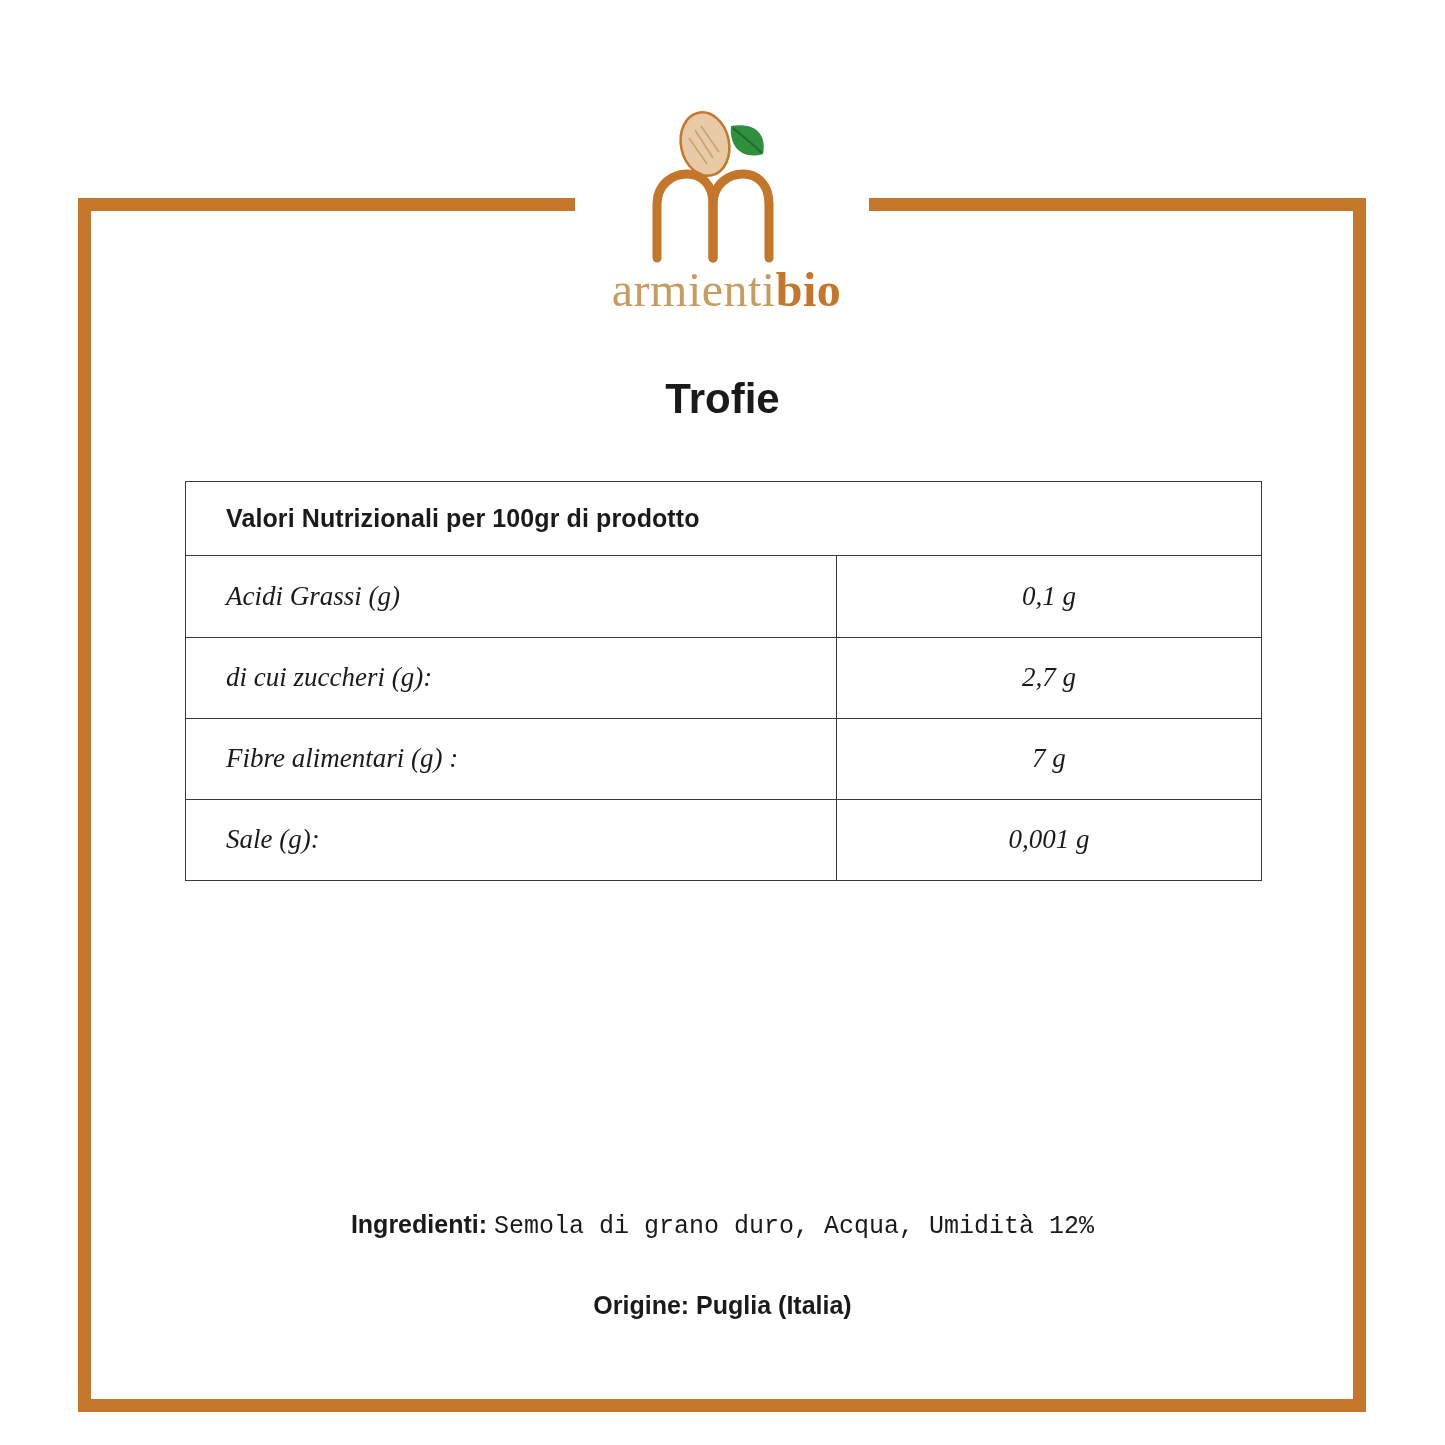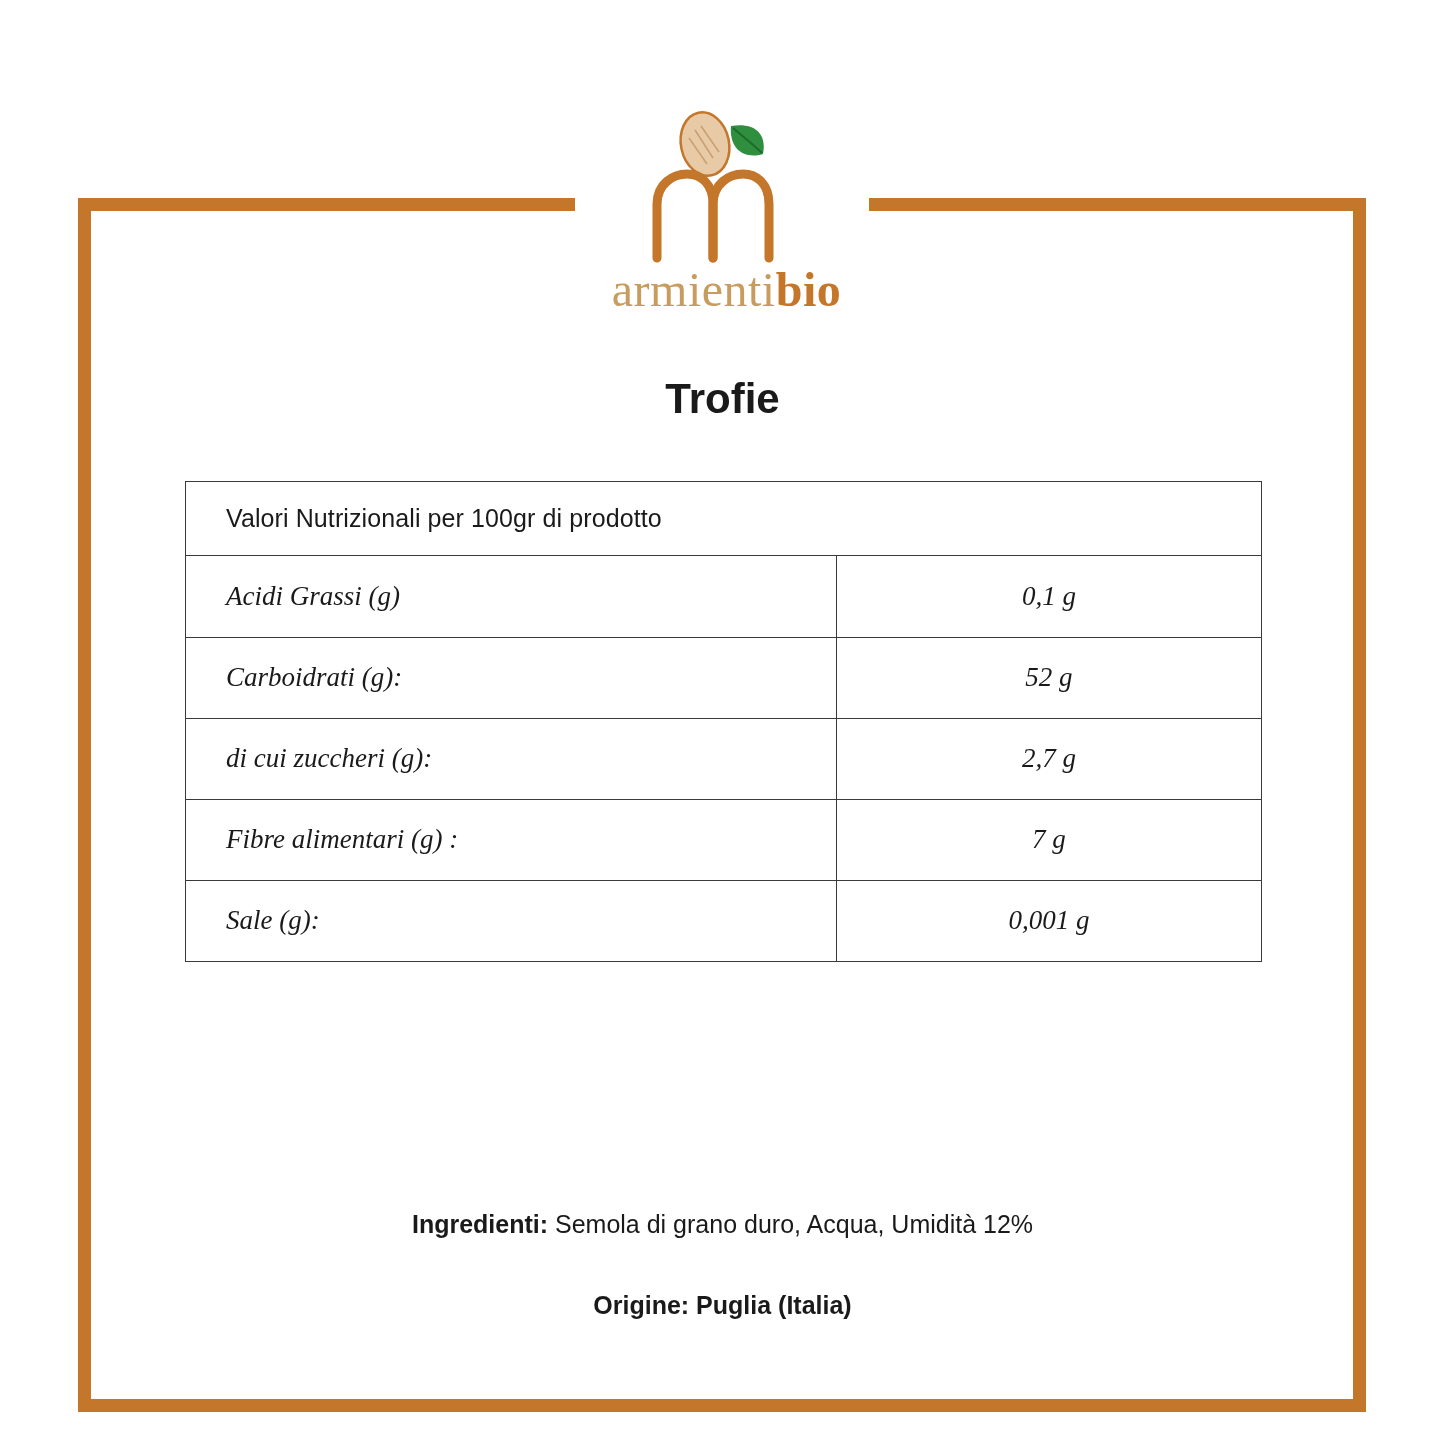--- a/index.html
+++ b/index.html
@@ -78,21 +78,21 @@
     position: absolute;
     left: 185px;
     top: 481px;
     width: 1077px;
     border: 1px solid #3a3a3a;
     box-sizing: border-box;
   }
   .table-head {
     padding: 22px 0 22px 40px;
     font-size: 25px;
-    font-weight: normal;
+    font-weight: bold;
     border-bottom: 1px solid #3a3a3a;
     letter-spacing: 0.1px;
   }
   table.nutrition {
     width: 100%;
     border-collapse: collapse;
     font-family: "Liberation Serif", serif;
   }
   table.nutrition td {
     border-bottom: 1px solid #3a3a3a;
@@ -120,20 +120,21 @@
     top: 1210px;
     width: 1445px;
     text-align: center;
     font-size: 25px;
   }
   .ingredients .ing-label {
     font-weight: bold;
   }
   .ingredients .ing-value {
     font-weight: normal;
+    font-family: Liberation Mono, monospace;
   }
   .origin {
     position: absolute;
     left: 0;
     top: 1291px;
     width: 1445px;
     text-align: center;
     font-size: 25px;
     font-weight: bold;
   }
@@ -170,24 +171,20 @@
 
 <div class="table-wrap">
   <div class="table-head">Valori Nutrizionali per 100gr di prodotto</div>
   <table class="nutrition">
     <tbody>
       <tr>
         <td class="label"> Acidi Grassi (g)</td>
         <td class="value">0,1 g</td>
       </tr>
       <tr>
-        <td class="label">Carboidrati (g):</td>
-        <td class="value">52 g</td>
-      </tr>
-      <tr>
         <td class="label">di cui zuccheri (g):</td>
         <td class="value">2,7 g</td>
       </tr>
       <tr>
         <td class="label">Fibre alimentari (g) :</td>
         <td class="value">7 g</td>
       </tr>
       <tr>
         <td class="label">Sale (g):</td>
         <td class="value">0,001 g</td>

